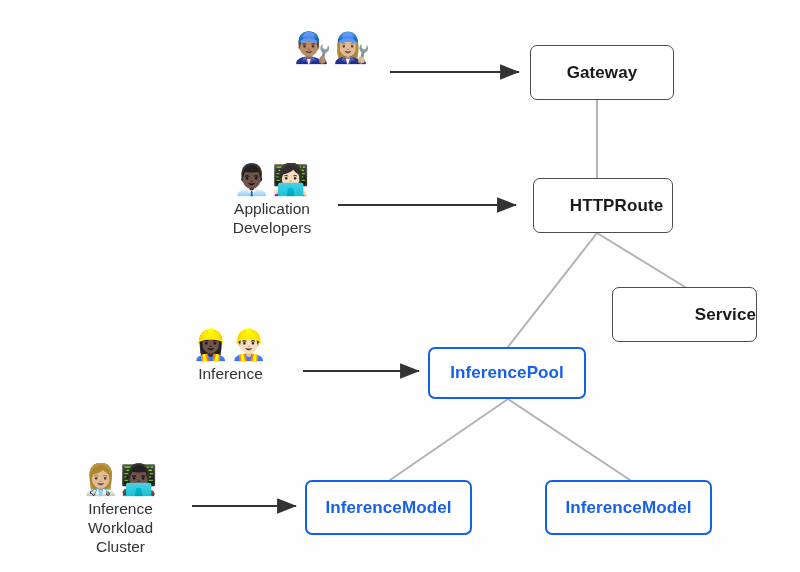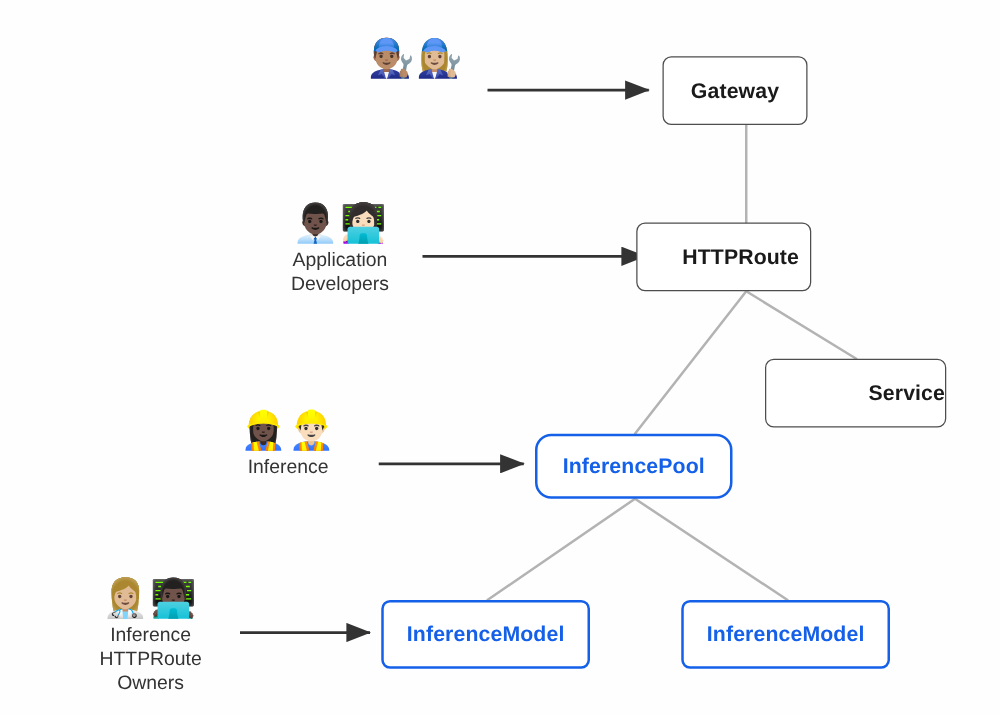--- a/index.html
+++ b/index.html
@@ -87,30 +87,30 @@
       </g>
     <g id="actor-arrows">
         <line x1="390" y1="72" x2="519" y2="72" stroke="#333333" stroke-width="2.2" marker-end="url(#arrowhead)"></line>
         <line x1="338" y1="205" x2="516" y2="205" stroke="#333333" stroke-width="2.2" marker-end="url(#arrowhead)"></line>
         <line x1="303" y1="371" x2="419" y2="371" stroke="#333333" stroke-width="2.2" marker-end="url(#arrowhead)"></line>
         <line x1="192" y1="506" x2="296" y2="506" stroke="#333333" stroke-width="2.2" marker-end="url(#arrowhead)"></line>
       </g>
   </svg>
 
   <div id="nodes-layer">
-      <div class="node plain" style="left: 530px; top: 45px; width: 116px; height: 55px; border-color: rgb(77, 77, 77);">
+      <div class="node plain" style="left: 530px; top: 45px; width: 144px; height: 55px; border-color: rgb(77, 77, 77);">
         <span>Gateway</span>
       </div>
-      <div class="node plain" style="left: 509px; top: 178px; width: 140px; height: 55px; border-color: rgb(77, 77, 77); padding-left: 27px;">
+      <div class="node plain" style="left: 533px; top: 178px; width: 140px; height: 55px; border-color: rgb(77, 77, 77); padding-left: 27px;">
         <span>HTTPRoute</span>
       </div>
       <div class="node plain" style="left: 612px; top: 287px; width: 145px; height: 55px; border-color: rgb(77, 77, 77); justify-content: flex-end;">
         <span>Service</span>
       </div>
-      <div class="node accent" style="left: 428px; top: 347px; width: 158px; height: 52px; border-color: rgb(21, 96, 232); color: rgb(21, 96, 232); border-radius: 13px;">
+      <div class="node accent" style="left: 428px; top: 347px; width: 158px; height: 52px; border-color: rgb(21, 96, 232); color: rgb(21, 96, 232);">
         <span>InferencePool</span>
       </div>
       <div class="node accent" style="left: 305px; top: 480px; width: 167px; height: 55px; border-color: rgb(21, 96, 232); color: rgb(21, 96, 232);">
         <span>InferenceModel</span>
       </div>
       <div class="node accent" style="left: 545px; top: 480px; width: 167px; height: 55px; border-color: rgb(21, 96, 232); color: rgb(21, 96, 232);">
         <span>InferenceModel</span>
       </div>
     </div>
   <div id="actors-layer">
@@ -127,18 +127,18 @@
       <div class="actor" style="left: 178px; top: 330px; width: 105px;">
         <div class="actor-emoji">👷🏿‍♀️👷🏻‍♂️</div>
         <div class="actor-label">
           <span>Inference</span>
         </div>
       </div>
       <div class="actor" style="left: 63px; top: 465px; width: 115px;">
         <div class="actor-emoji">👩🏼‍⚕️👨🏿‍💻</div>
         <div class="actor-label">
           <span>Inference</span>
-          <span>HTTPRoute Owners</span>
+          <span>Workload Cluster</span>
         </div>
       </div>
     </div>
 
 </div>
 
 </body></html>

